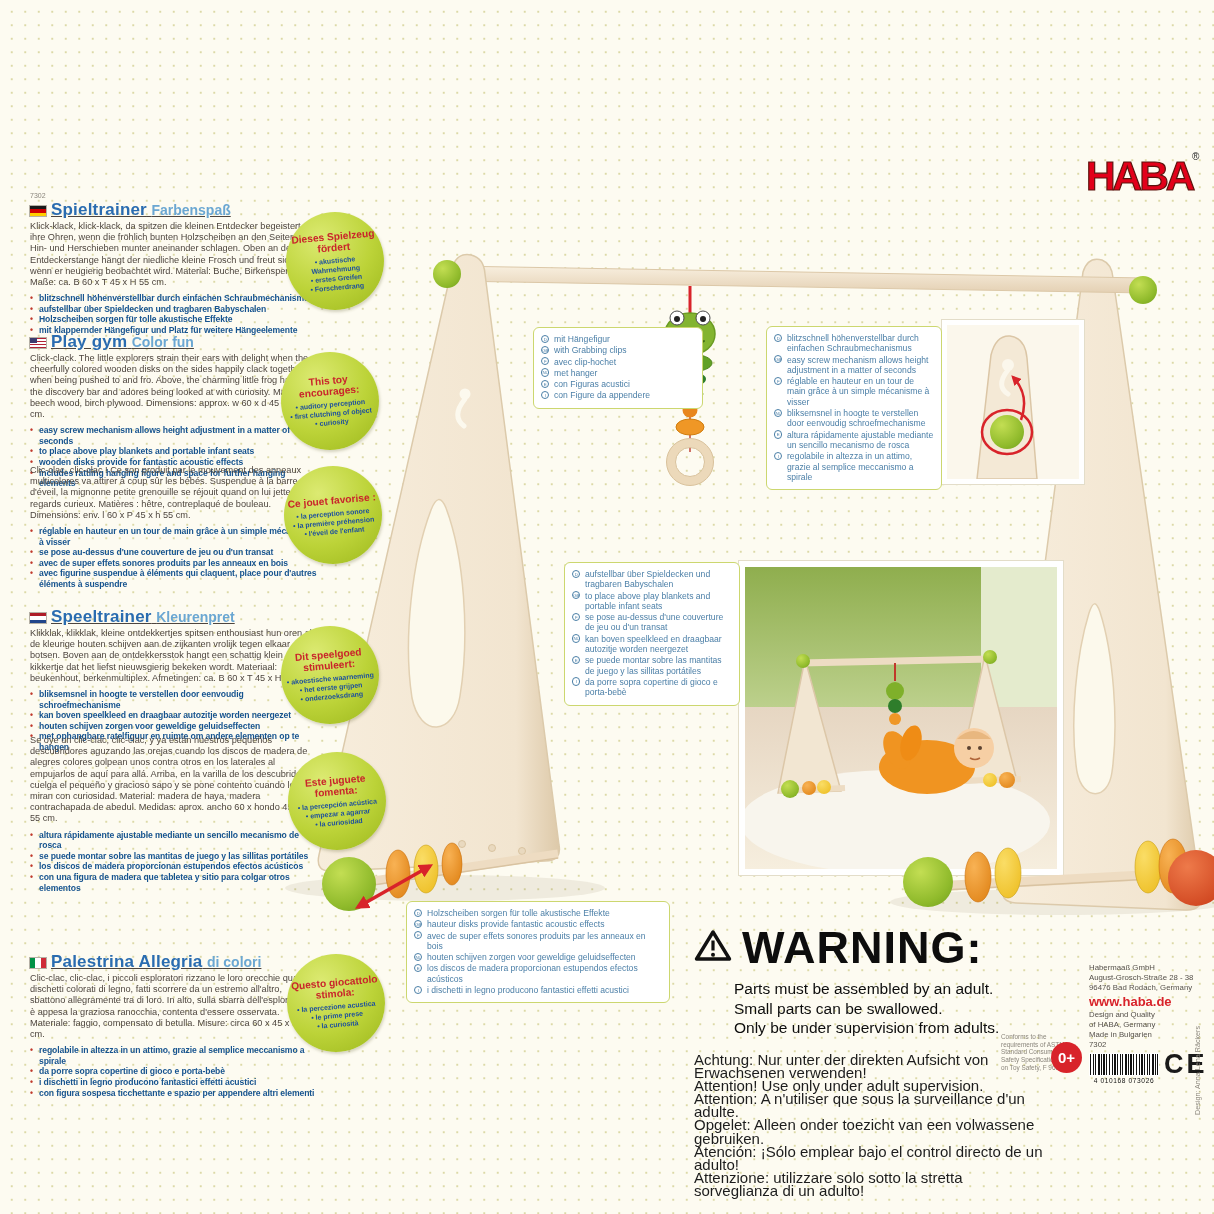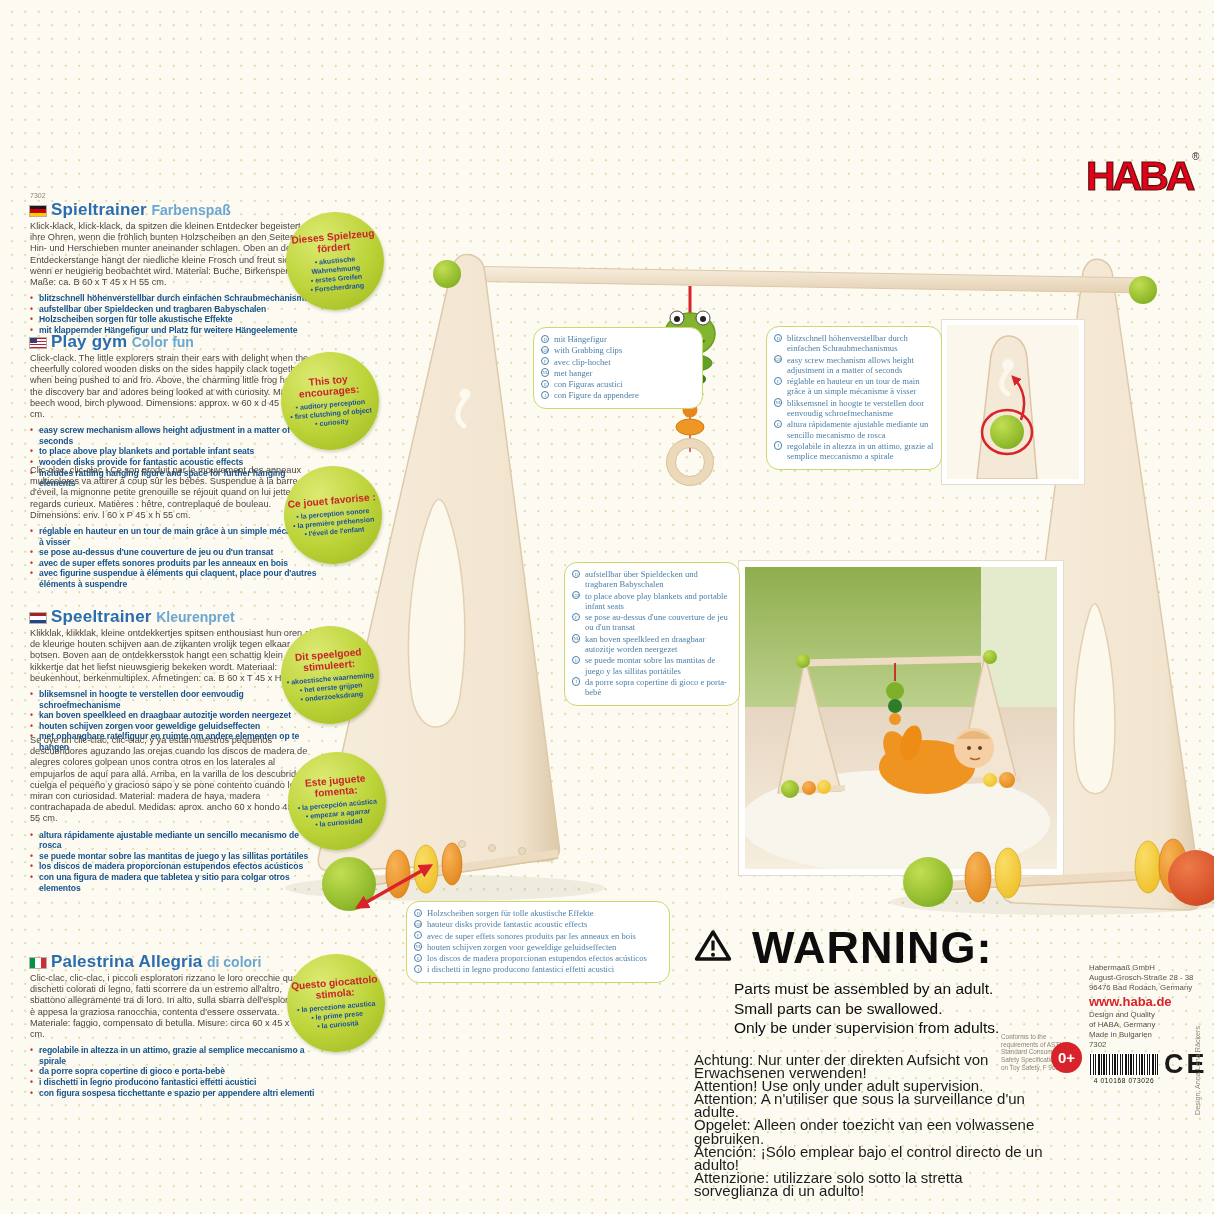--- a/index.html
+++ b/index.html
@@ -8,21 +8,21 @@
     font-family:"Liberation Sans",sans-serif;
     background-color:#fdfbf1;
     background-image:radial-gradient(circle,#dcd9a6 1.1px,rgba(0,0,0,0) 1.4px);
     background-size:13.5px 13.5px;background-position:5px 5px;
   }
   .art{position:absolute;left:0;top:0;z-index:1;}
   .overlay-art{position:absolute;left:0;top:0;z-index:4;pointer-events:none;}
 
   
   .lang-section{position:absolute;left:30px;width:288px;z-index:3;color:#4d453e;}
-  .sec-head{line-height:18px;margin-bottom:2px;}
+  .sec-head{line-height:18px;margin-bottom:2px;text-decoration:underline;}
   .flag{display:inline-block;width:16px;height:10px;margin-right:5px;vertical-align:-1px;outline:0.5px solid #b5b0a5;position:relative;}
   .flag-de{background:linear-gradient(#1a1a1a 0 33%,#d00000 33% 66%,#ffce00 66%);}
   .flag-us{background:repeating-linear-gradient(#b22234 0 1.5px,#fff 1.5px 3px);}
   .flag-us::after{content:"";position:absolute;left:0;top:0;width:7px;height:5px;background:#3c3b6e;}
   .flag-fr{background:linear-gradient(90deg,#002395 0 33%,#fff 33% 66%,#ed2939 66%);}
   .flag-nl{background:linear-gradient(#ae1c28 0 33%,#fff 33% 66%,#21468b 66%);}
   .flag-es{background:linear-gradient(#aa151b 0 25%,#f1bf00 25% 75%,#aa151b 75%);}
   .flag-it{background:linear-gradient(90deg,#009246 0 33%,#fff 33% 66%,#ce2b37 66%);}
   .sec-title{font-size:17px;font-weight:bold;color:#2a6cb0;letter-spacing:0.2px;}
   .sec-sub{font-size:14px;color:#6ba7d2;font-weight:bold;}
@@ -38,35 +38,35 @@
   .badge{position:absolute;width:98px;height:98px;border-radius:50%;z-index:3;
     background:radial-gradient(circle at 35% 28%,#dcea72,#bcd338 55%,#9fba1f 95%);
     box-shadow:1px 2px 3px rgba(90,90,40,.25);}
   .badge-inner{position:absolute;inset:0;display:flex;flex-direction:column;justify-content:center;
     text-align:center;transform:rotate(-5deg);padding:4px;box-sizing:border-box;}
   .badge-title{font-size:10.2px;line-height:11px;font-weight:bold;color:#c9252b;margin-bottom:3px;}
   .badge-items{margin:0;padding:0;list-style:none;font-size:7px;line-height:9px;font-weight:bold;color:#1c4f9e;}
   .badge-items li::before{content:"• ";}
 
   
-  .callout{position:absolute;z-index:3;background:#fff;border:1.5px solid #ccd76f;border-radius:13px;
-    padding:6px 7px;box-sizing:border-box;font-family:Liberation Serif, serif;}
+  .callout{position:absolute;z-index:3;background:#fff;border:1.5px solid #ccd76f;border-radius:6px;
+    padding:6px 7px;box-sizing:border-box;}
   .callout ul{margin:0;padding:0;list-style:none;font-size:8.6px;line-height:10.3px;color:#4b7fa7;}
   .callout li{position:relative;padding-left:13px;margin-bottom:1px;}
   .lang-badge{position:absolute;left:0;top:0.5px;width:8.4px;height:8.4px;border:0.9px solid #4b7fa7;
     border-radius:50%;font-size:4.4px;line-height:8.4px;text-align:center;box-sizing:border-box;
     letter-spacing:-0.2px;color:#4b7fa7;}
 
   
   .photo{position:absolute;background:#fff;z-index:2;box-shadow:0 0 0 1px #e3ddc9;}
   .photo svg{display:block;}
 
   
   .warning{position:absolute;left:694px;top:922px;width:352px;z-index:3;color:#0d0d0d;}
-  .warn-head{display:flex;align-items:center;gap:20px;}
+  .warn-head{display:flex;align-items:center;gap:10px;}
   .warn-title{font-size:45px;font-weight:bold;letter-spacing:1px;}
   .warn-en{margin-top:5px;font-size:15.5px;line-height:19.5px;}
   .warn-en li{list-style:none;}
   .warn-en ul,.warn-multi{margin:0;padding:0;}
   .warn-multi{margin-top:9px;font-size:15px;line-height:13.1px;color:#1c1c1c;list-style:none;}
 
   
   .haba-logo{position:absolute;left:1084px;top:146px;z-index:3;}
   .astm-note{position:absolute;left:1001px;top:1033px;width:64px;font-size:6.4px;line-height:7.7px;
     color:#8b867c;z-index:3;}

